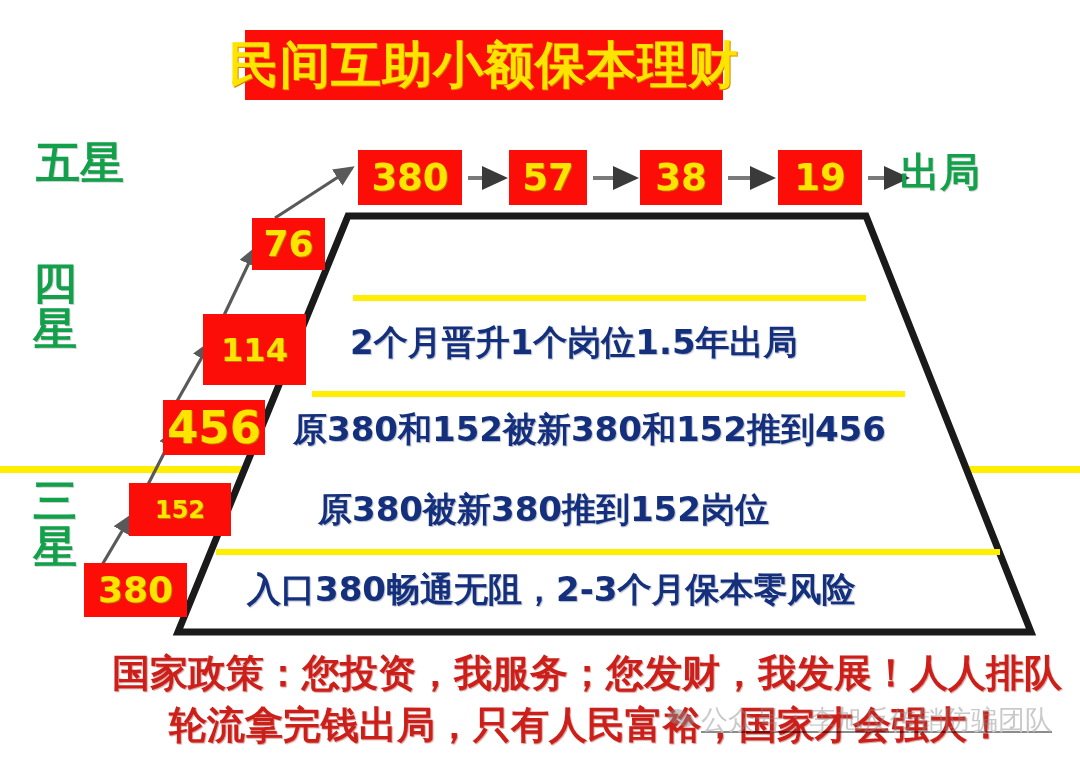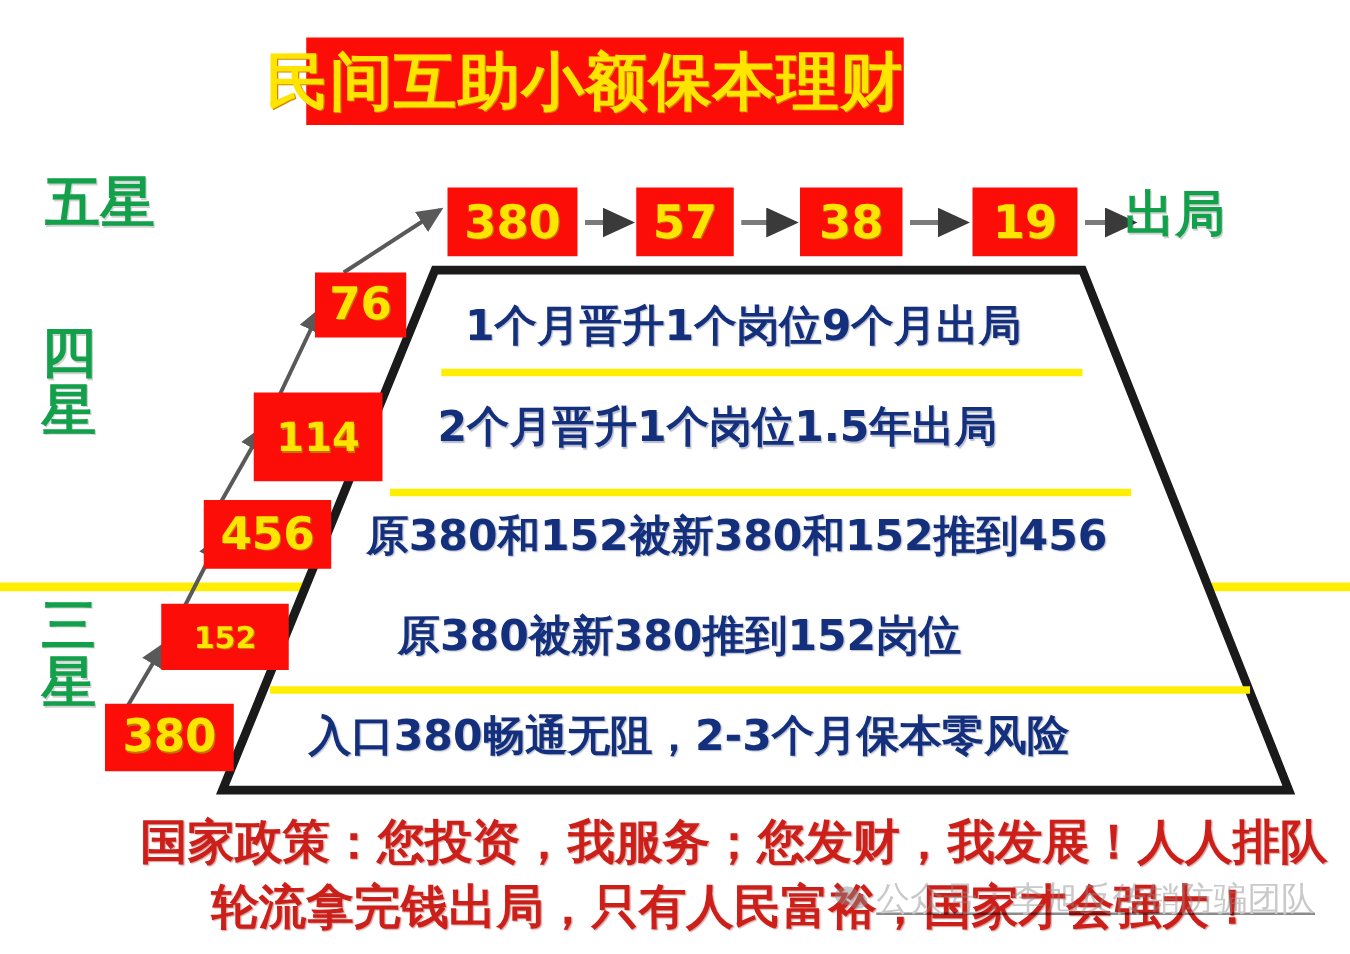--- a/index.html
+++ b/index.html
@@ -24,21 +24,21 @@
   
   .title-banner {
     position: absolute;
     left: 245px;
     top: 30px;
     width: 478px;
     height: 70px;
     background: #fc0d07;
     display: flex;
     align-items: center;
-    justify-content: flex-end;
+    justify-content: center;
   }
   .title-banner .title-text {
     color: #ffe400;
     font-size: 50px;
     font-weight: bold;
     letter-spacing: 1px;
     line-height: 1;
     white-space: nowrap;
     text-shadow: 1px 1px 0 #d48400;
   }
@@ -79,21 +79,21 @@
   
   .chip-top { height: 55px; font-size: 37px; }
   #chip-380-top { left: 358px; top: 150px; width: 104px; }
   #chip-57      { left: 509px; top: 150px; width: 78px;  }
   #chip-38      { left: 640px; top: 150px; width: 82px;  }
   #chip-19      { left: 778px; top: 150px; width: 84px;  }
 
   
   #chip-76  { left: 252px; top: 218px; width: 73px;  height: 52px; font-size: 36px; }
   #chip-114 { left: 203px; top: 314px; width: 103px; height: 71px; font-size: 32px; }
-  #chip-456 { left: 163px; top: 400px; width: 102px; height: 55px; font-size: 36px; }
+  #chip-456 { left: 163px; top: 400px; width: 102px; height: 55px; font-size: 45px; }
   #chip-152 { left: 129px; top: 483px; width: 102px; height: 53px; font-size: 24px; }
   #chip-380-bottom { left: 84px; top: 563px; width: 103px; height: 54px; font-size: 36px; }
 
   
   .star-label {
     position: absolute;
     color: #12a04a;
     font-weight: bold;
     font-size: 44px;
     line-height: 1.05;
@@ -241,21 +241,20 @@
   <div class="chip" id="chip-456">456</div>
   <div class="chip" id="chip-152">152</div>
   <div class="chip" id="chip-380-bottom">380</div>
 
   <div class="star-label" id="star-5">五星</div>
   <div class="star-label" id="star-4">四
 星</div>
   <div class="star-label" id="star-3">三
 星</div>
 
-  <div class="trap-row" id="row-1">1个月晋升1个岗位9个月出局</div>
   <div class="trap-row" id="row-2">2个月晋升1个岗位1.5年出局</div>
   <div class="trap-row" id="row-3">原380和152被新380和152推到456</div>
   <div class="trap-row" id="row-4">原380被新380推到152岗位</div>
   <div class="trap-row" id="row-5">入口380畅通无阻，2-3个月保本零风险</div>
 
   <div class="slogan" id="slogan-1">国家政策：您投资，我服务；您发财，我发展！人人排队</div>
   <div class="slogan" id="slogan-2">轮流拿完钱出局，只有人民富裕，国家才会强大！</div>
 
   <div class="watermark">
     <span class="wm-bubble-icon">

